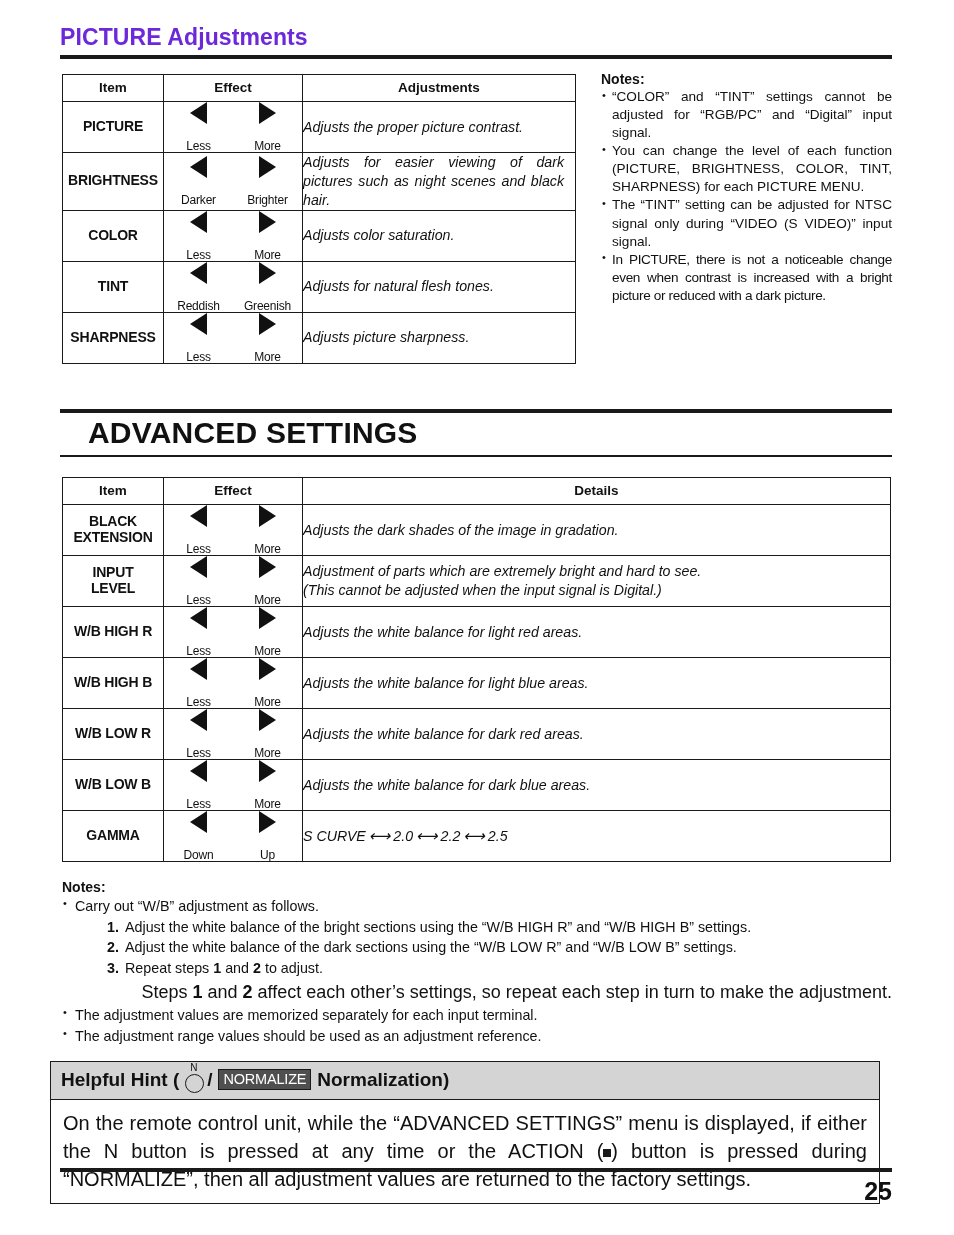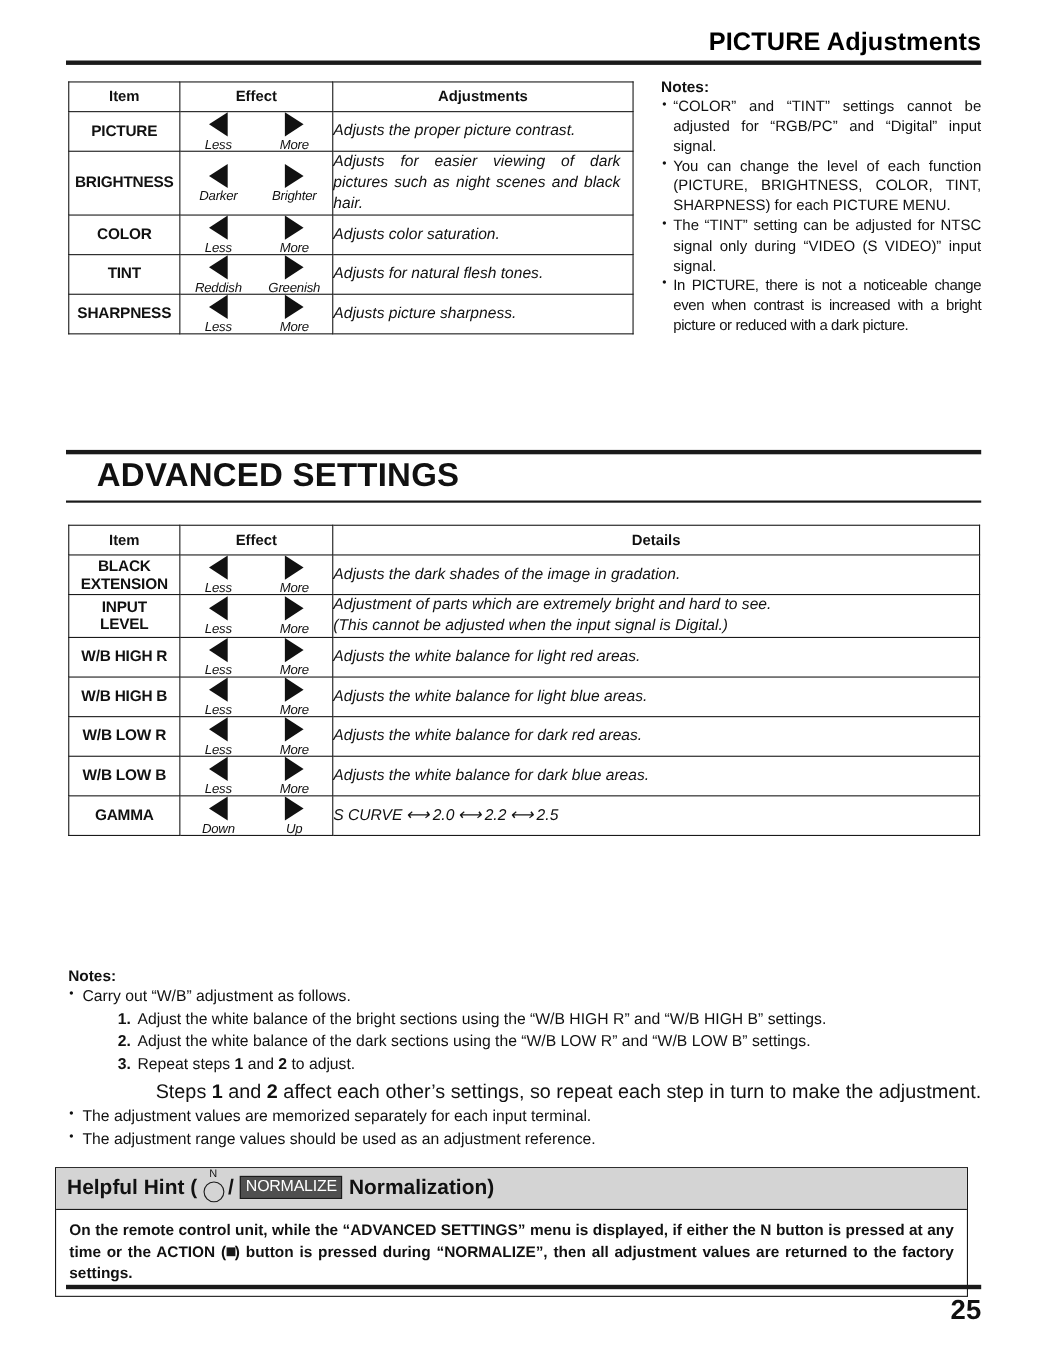--- a/index.html
+++ b/index.html
@@ -20,25 +20,25 @@
     left: 0; top: 0;
     width: 954px; height: 1235px;
     overflow: hidden;
   }
 
   
   .runhead {
     position: absolute;
     left: 60px; top: 24px;
     width: 832px;
-    text-align: right;
+    text-align: left;
     font-size: 23px;
     font-weight: bold;
     letter-spacing: 0.1px;
-    color: #000000;
+    color: #6d28d9;
   }
   .rule-thick {
     position: absolute;
     background: #1a1a1a;
   }
   .rule-thin {
     position: absolute;
     background: #1a1a1a;
   }
 
@@ -107,24 +107,23 @@
     border-right: 17px solid #111111;
   }
   .tri.right {
     border-top: 11px solid transparent;
     border-bottom: 11px solid transparent;
     border-left: 17px solid #111111;
   }
   .arrowlabel {
     font-size: 12px;
     line-height: 1;
-    margin-top: 1px;
+    margin-top: 16px;
     letter-spacing: -0.2px;
     white-space: nowrap;
-    font-style: italic;
   }
 
   
   .notes-head {
     font-size: 14px;
     font-weight: bold;
     margin: 0 0 1px 0;
   }
   ul.notes {
     list-style: none;
@@ -248,25 +247,24 @@
     border: 1.4px solid #1a1a1a;
     font-size: 14.5px;
     font-weight: normal;
     padding: 0px 4px 1px 4px;
     letter-spacing: -0.2px;
     margin: 0 6px 0 6px;
     line-height: 1.25;
   }
   .hint-body {
     padding: 9px 12px 10px 12px;
-    font-size: 14px;
+    font-size: 20px;
     line-height: 1.4;
     text-align: justify;
     text-justify: inter-word;
-    font-weight: bold;
   }
   .sq {
     display: inline-block;
     width: 8px; height: 8px;
     background: #1a1a1a;
     vertical-align: 1px;
   }
 
   
   .pagenum {

